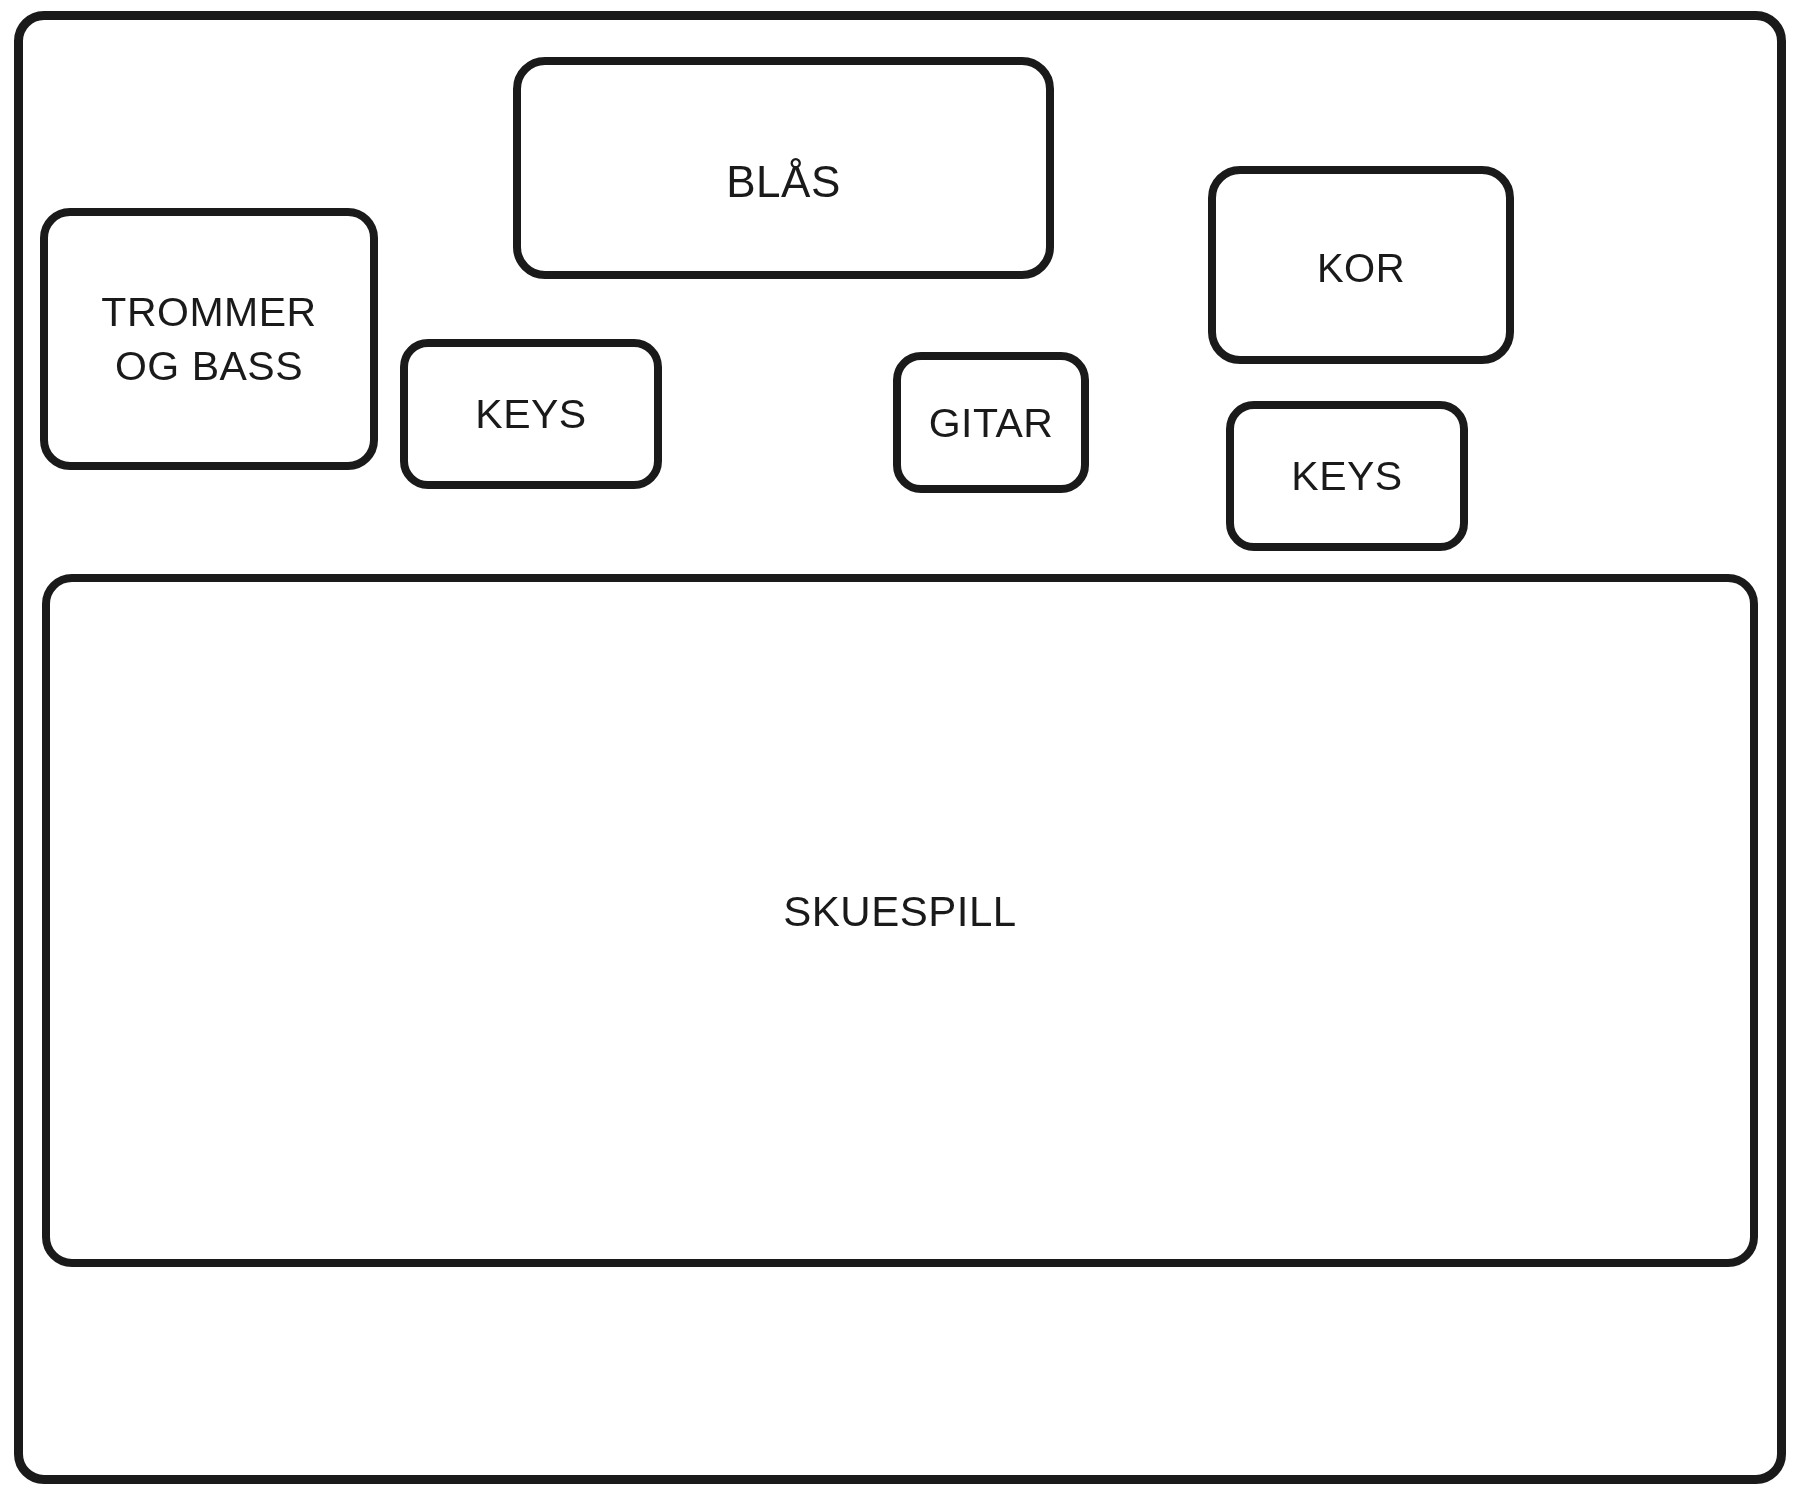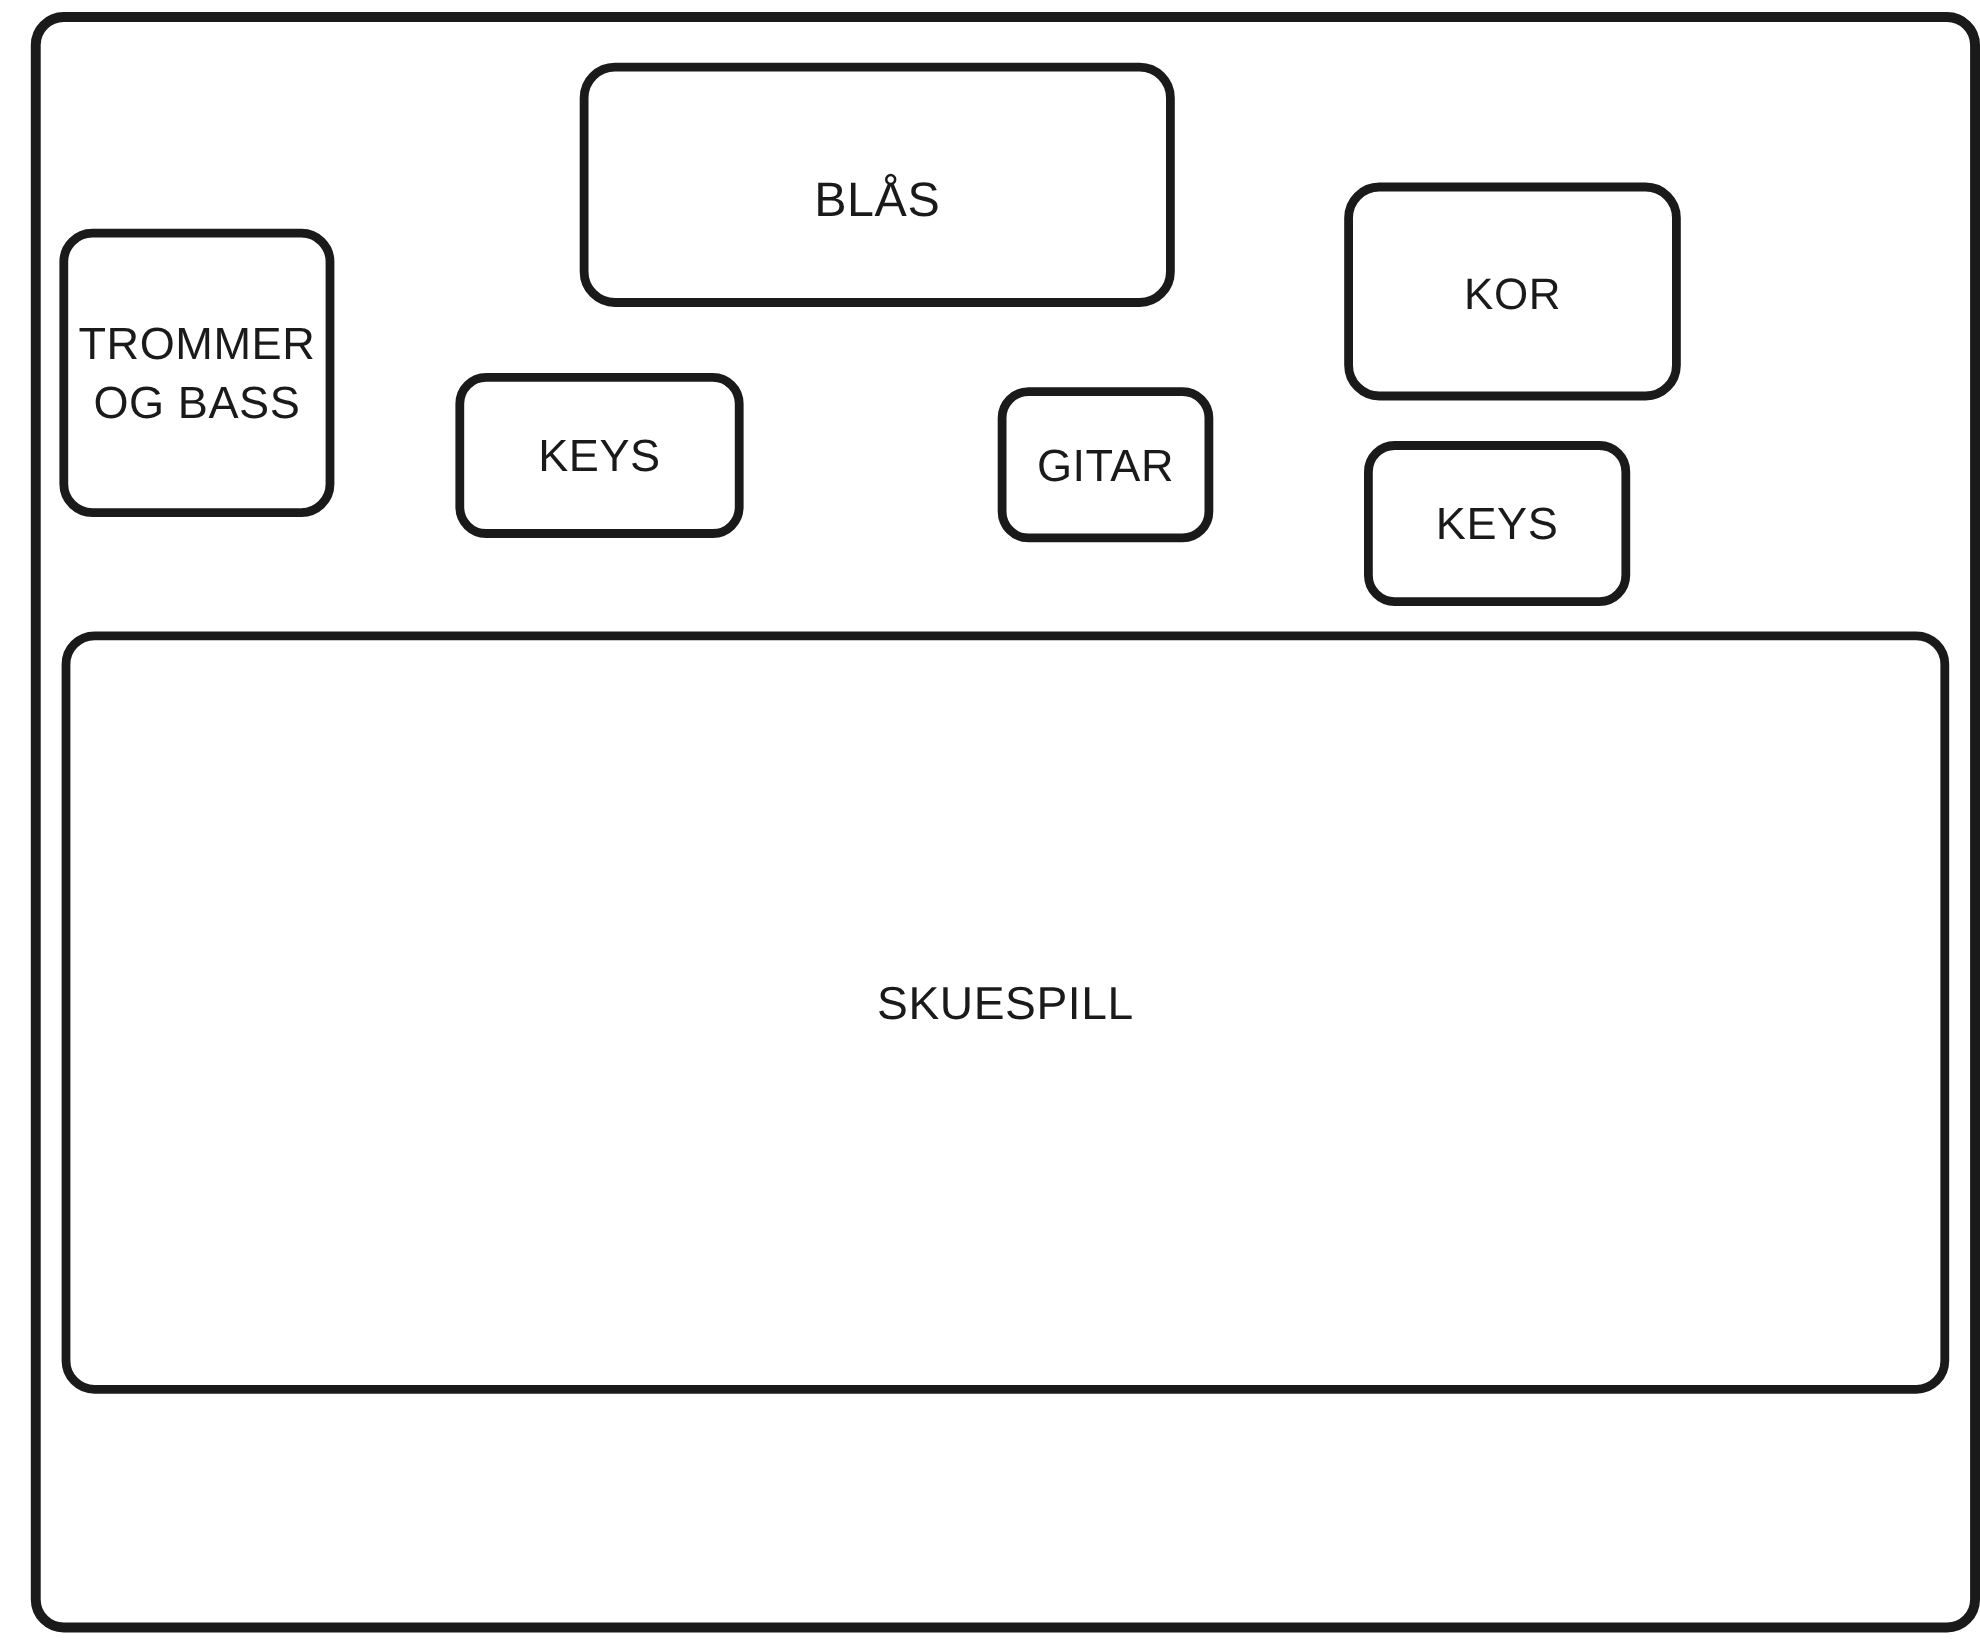--- a/index.html
+++ b/index.html
@@ -24,21 +24,20 @@
   .zone {
     position: absolute;
     box-sizing: border-box;
     background: #ffffff;
     border-style: solid;
     border-color: #1a1a1a;
     display: flex;
     align-items: center;
     justify-content: center;
     text-align: center;
-    margin-left: 14px;
   }
   .zone-label {
     color: #1a1a1a;
     font-weight: 400;
     letter-spacing: 0.5px;
     line-height: 1.32;
     white-space: pre-line;
     user-select: none;
   }
   
@@ -48,21 +47,21 @@
     width: 1772px;
     height: 1473px;
     border-width: 9px;
     border-radius: 30px;
     display: block;
   }
   
   #zone-trommer-og-bass {
     left: 40px;
     top: 208px;
-    width: 250px;
+    width: 338px;
     height: 262px;
     border-width: 8px;
     border-radius: 30px;
   }
   #zone-trommer-og-bass .zone-label { font-size: 41px; }
   
   #zone-blas {
     left: 513px;
     top: 57px;
     width: 541px;

